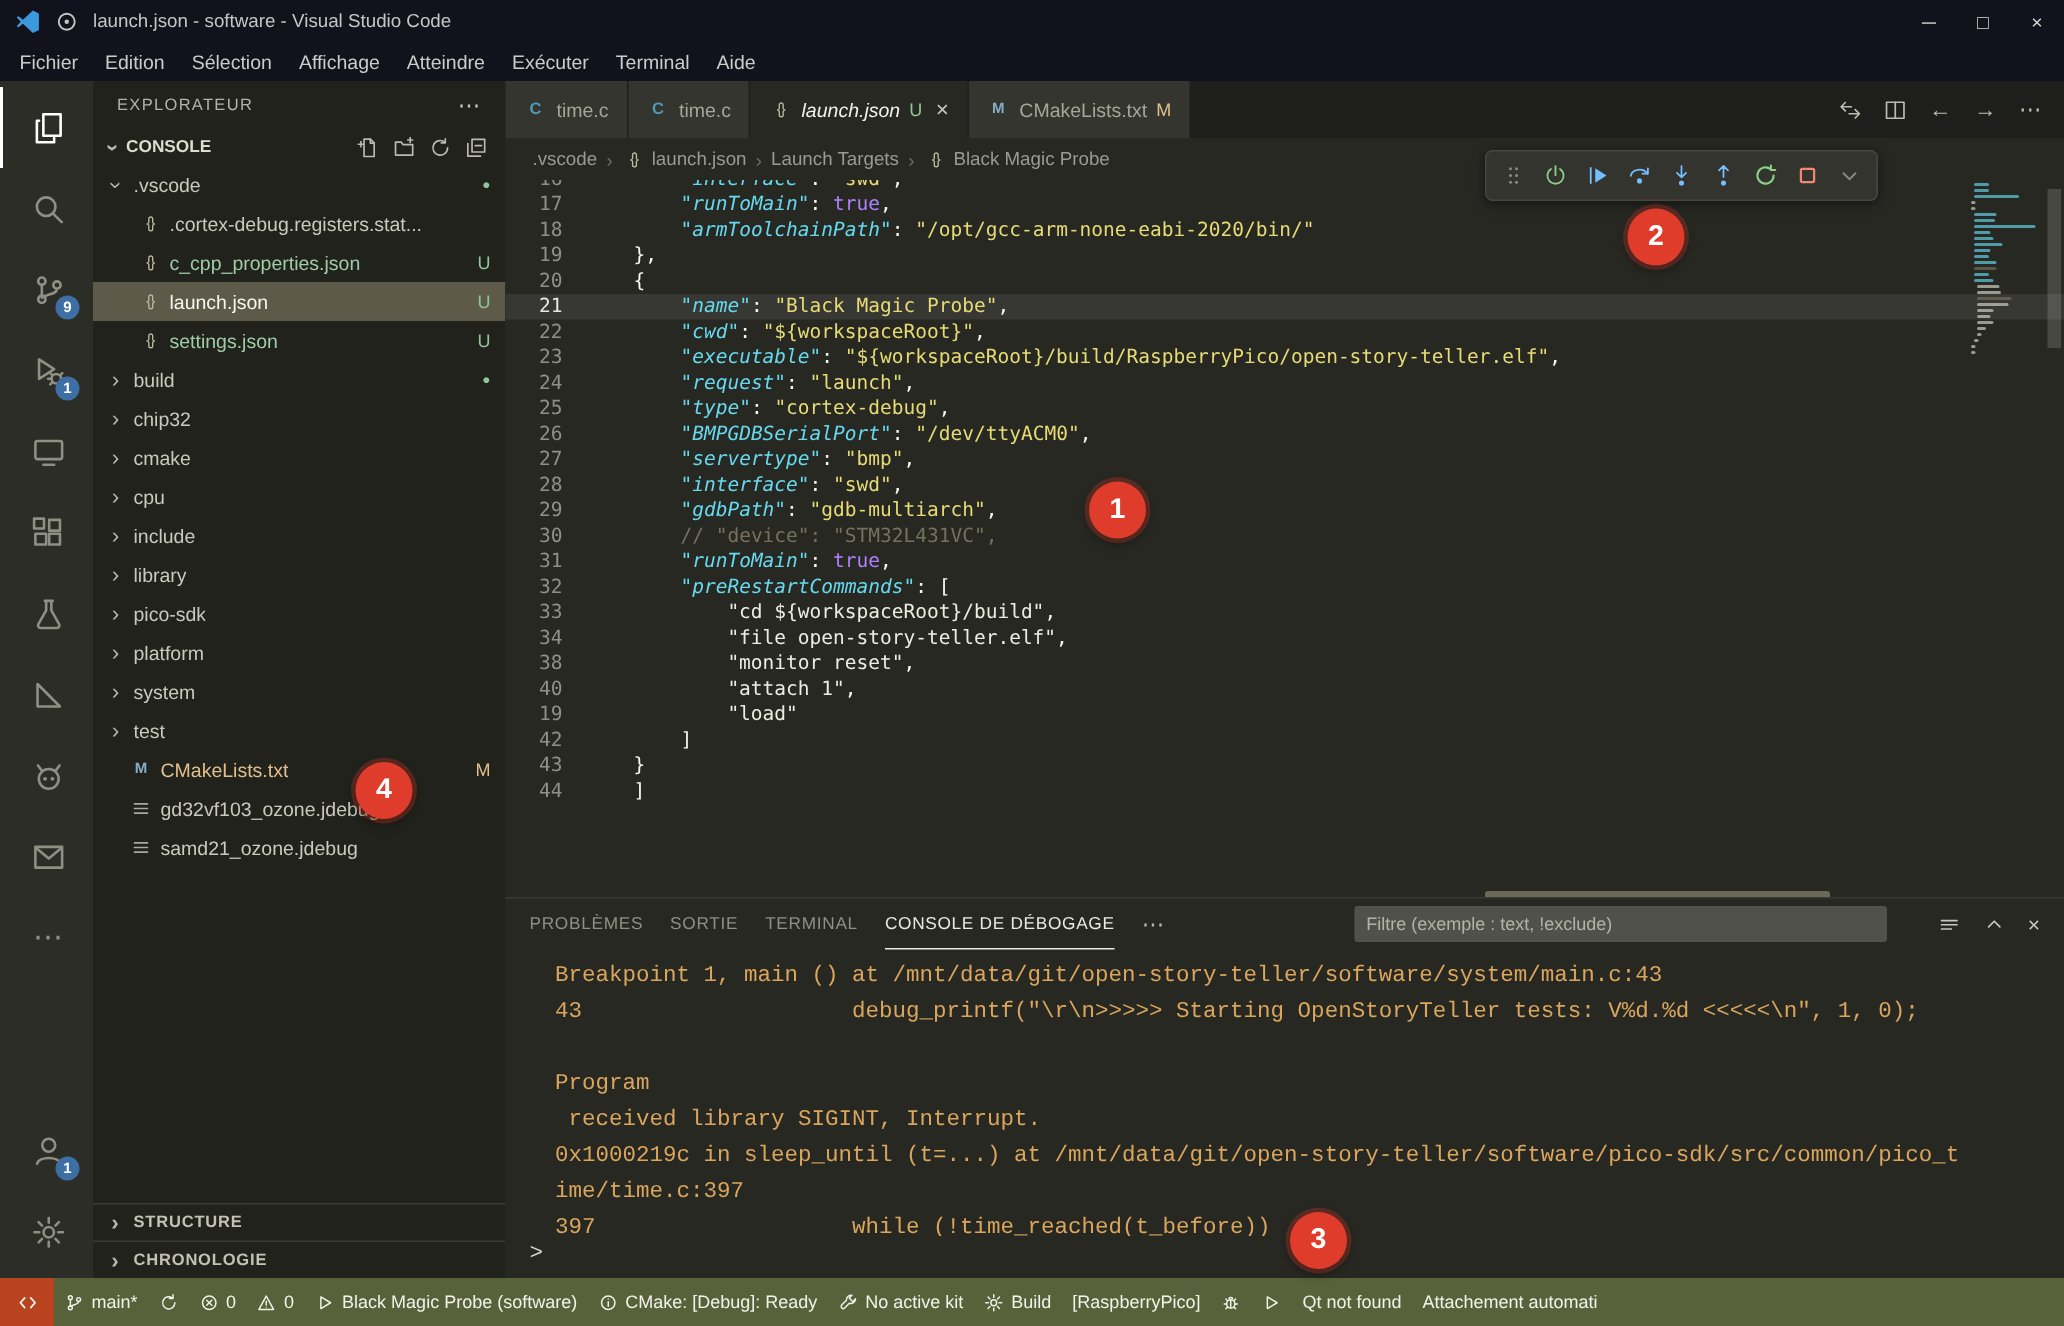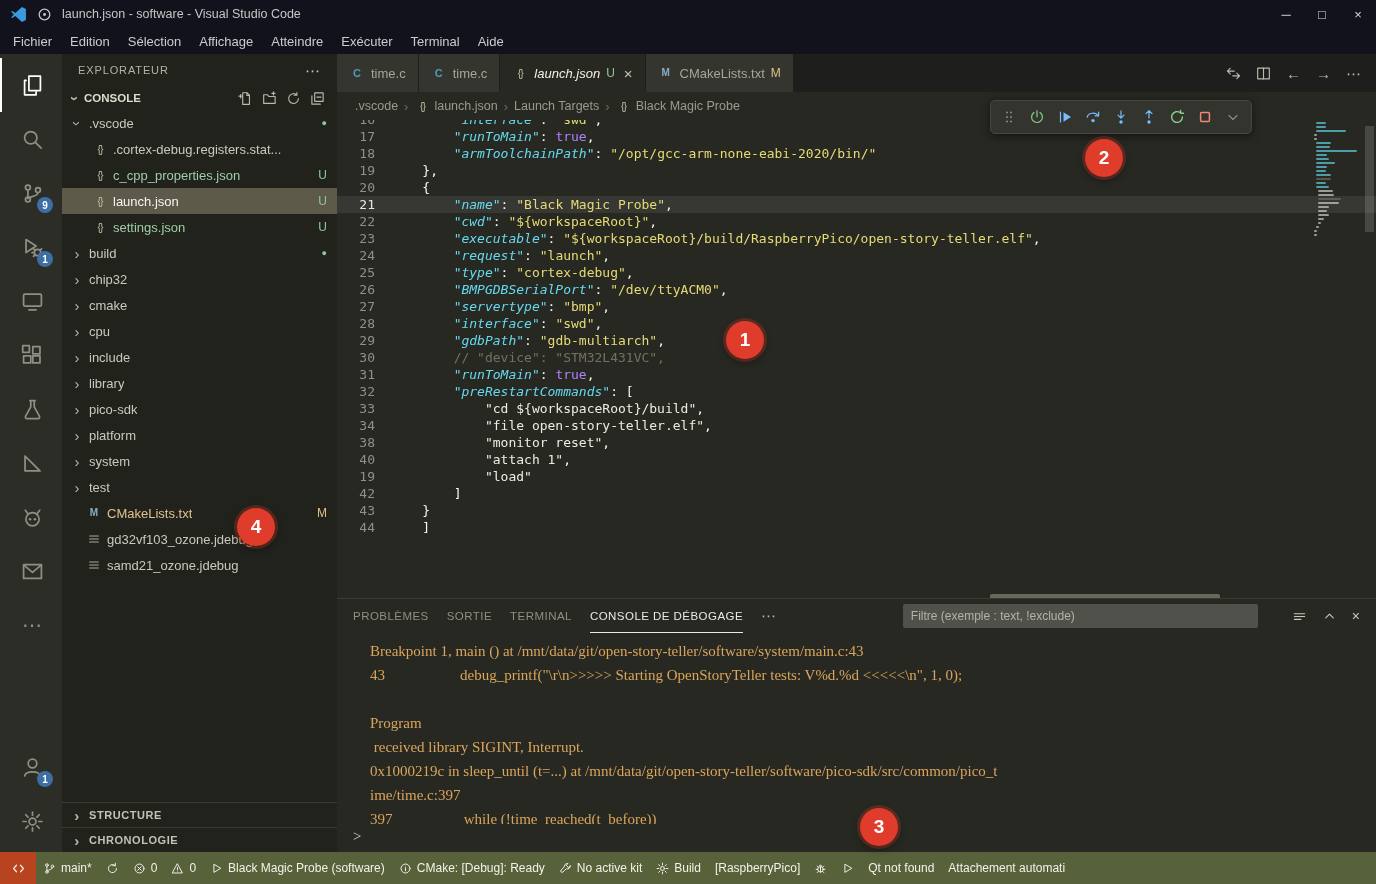--- a/index.html
+++ b/index.html
@@ -95,21 +95,21 @@
 .panel{height:254px;border-top:1px solid #3b3b33;display:flex;flex-direction:column;position:relative;flex:0 0 auto;background:#272822;}
 .panel-tabs{height:34px;display:flex;align-items:center;padding:0 16px;gap:18px;flex:0 0 auto;}
 .panel-tab{font-size:11.5px;letter-spacing:.04em;color:#8f8f85;height:100%;display:flex;align-items:center;border-bottom:1px solid transparent;}
 .panel-tab.active{color:#eaeae3;border-bottom-color:#eaeae3;}
 .panel-tabs-more{color:#b5b5aa;font-size:15px;}
 .panel-spacer{flex:1;}
 .filter-input{width:355px;height:24px;background:#50514b;border:none;color:#e2e2da;font-size:12px;padding:0 8px;font-family:"Liberation Sans",sans-serif;border-radius:2px;}
 .filter-input::placeholder{color:#b3b3a8;}
 .panel-actions{display:flex;gap:15px;color:#c8c8be;margin-left:16px;font-size:14px;align-items:center;}
 .panel-actions .icon svg{width:15px;height:15px;}
-.console{flex:1;padding:6px 12px 0 33px;font-family:Liberation Serif, serif;font-size:15px;line-height:24px;color:#daa55c;overflow:hidden;}
+.console{flex:1;padding:6px 12px 0 33px;font-family:Liberation Mono, monospace;font-size:15px;line-height:24px;color:#daa55c;overflow:hidden;}
 .console-line{white-space:pre;}
 .prompt-row{margin-left:-17px;color:#d6d6cc;font-size:15px;}
 
 
 .statusbar{height:32px;background:#57623a;display:flex;align-items:center;color:#f2f2ea;font-size:12px;overflow:hidden;white-space:nowrap;flex:0 0 auto;}
 .status-item{display:flex;align-items:center;gap:5px;padding:0 7px;height:100%;flex:0 0 auto;}
 .status-item.accent{background:#b8441f;width:36px;justify-content:center;padding:0;}
 .status-item .icon svg{width:13px;height:13px;}
 
 

